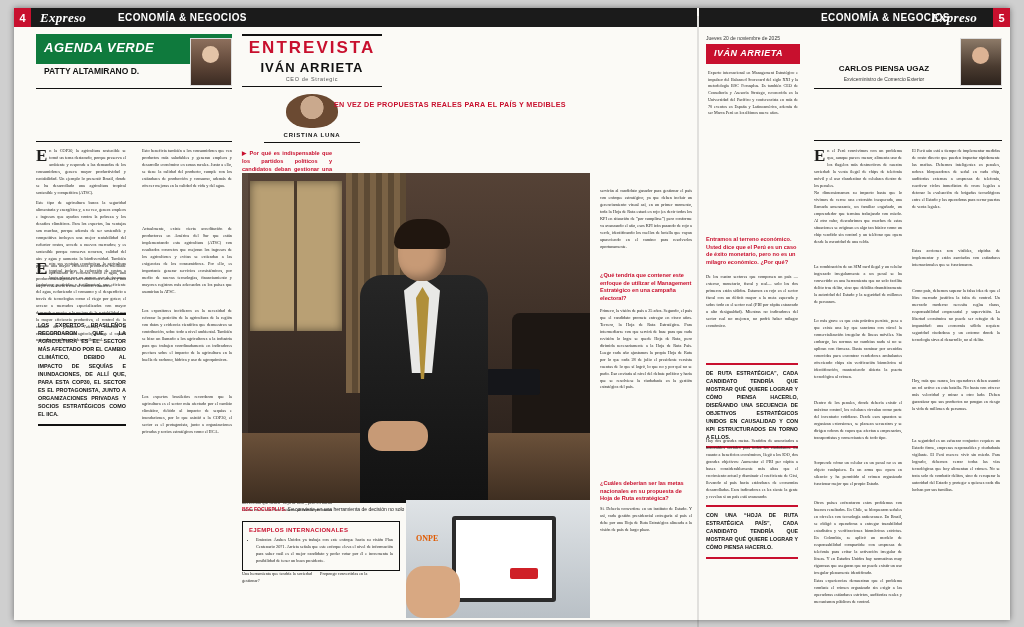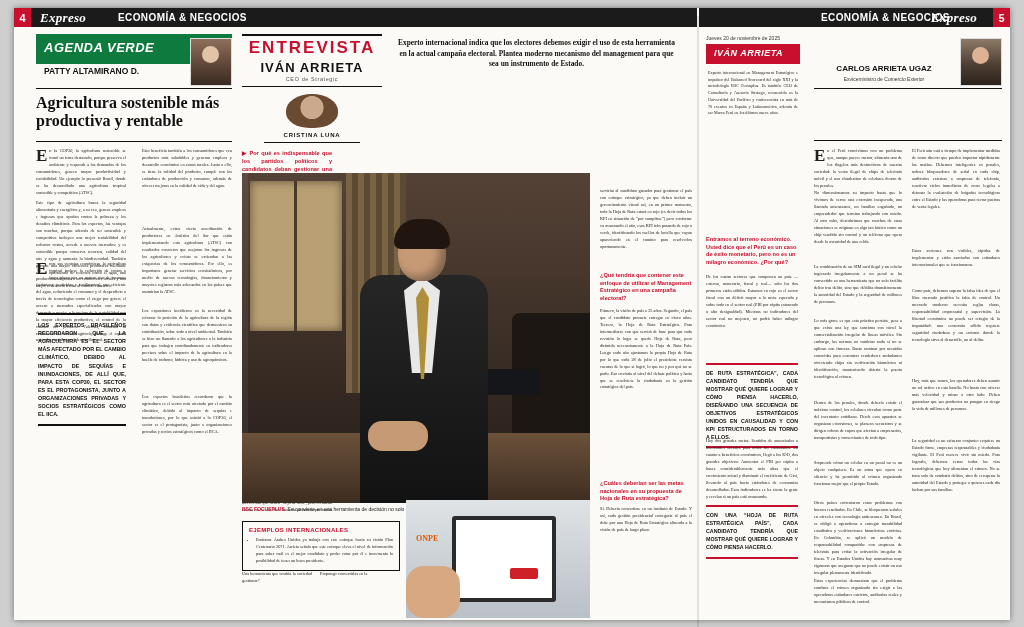--- a/index.html
+++ b/index.html
@@ -171,45 +171,44 @@
     </div>
     <div class="dateline">Jueves 20 de noviembre de 2025</div>
     <div class="fold"></div>
 
     <div class="agenda-band">
       <div class="t">AGENDA VERDE</div>
     </div>
     <div class="agenda-photo"></div>
     <div class="agenda-sub">PATTY ALTAMIRANO D.</div>
     <div class="agenda-rule"></div>
-    <div class="l-head">Agricultura sostenible más productiva y rentable</div>
     <div class="l-rule2"></div>
 
     <div class="col-txt dropcap" style="left:22px;top:140px;width:90px;">En la COP30, la agricultura sostenible se tomó un tema destacado, porque preserva el ambiente y responde a las demandas de los consumidores, genera mayor productividad y rentabilidad. Un ejemplo lo presentó Brasil, donde se ha desarrollado una agricultura tropical sostenible y competitiva (ATSC).</div>
     <div class="col-txt" style="left:22px;top:192px;width:90px;">Este tipo de agricultura busca la seguridad alimentaria y energética y, a su vez, genera empleos e ingresos que ayudan contra la pobreza y los desafíos climáticos. Para los expertos, las ventajas son muchas, porque además de ser sostenible y competitiva incluyen una mejor rentabilidad del reductor costos, accede a nuevos mercados; y es sostenible porque conserva recursos, calidad del aire y agua y aumenta la biodiversidad. También permite una mayor eficiencia productiva mediante el uso optimizado de recursos como el agua, una producción adaptada a las condiciones locales y una mejor resiliencia frente al cambio climático.</div>
     <div class="col-txt dropcap" style="left:22px;top:253px;width:90px;">Entre sus ventajas económicas, la agricultura tropical incluye la reducción de costos a largo plazo por un menor uso de insumos (químicos, pesticidas y fertilizantes), uso eficiente del agua, reduciendo el consumo y el desperdicio a través de tecnologías como el riego por goteo; el acceso a mercados especializados con mayor demanda y precio, y la mejora de la rentabilidad por la mayor eficiencia productiva, el control de la calidad del producto. Además, fomenta la resiliencia del sistema agrícola, protege el capital natural y contribuye al desarrollo rural.</div>
     <div class="col-txt" style="left:128px;top:140px;width:90px;">Esto beneficia también a los consumidores que ven productos más saludables y generan empleos y desarrollo económico en zonas rurales. Junto a ello, se tiene la calidad del producto, cumple con los estándares de producción y consumo, además de ofrecer mejoras en la calidad de vida y del agua.</div>
     <div class="col-txt" style="left:128px;top:218px;width:90px;">Actualmente, existe cierta acreditación de productores en América del Sur que están implementando esta agricultura (ATSC) con resultados concretos que mejoran los ingresos de los agricultores y evitan se extiendan a las exigencias de los consumidores. Por ello, es importante generar servicios ecosistémicos, por medio de nuevas tecnologías, financiamiento y mayores registros más adecuados en los países que asumirían la ATSC.</div>
     <div class="col-txt" style="left:128px;top:300px;width:90px;">Los expositores incidieron en la necesidad de reforzar la posición de la agricultura de la región con datos y evidencia científica que demuestren su contribución, sobre todo a nivel ambiental. También se hizo un llamado a los agricultores a la industria para que trabajen coordinadamente en indicadores precisos sobre el impacto de la agricultura en la huella de carbono, hídrica y uso de agroquímicos.</div>
     <div class="col-txt" style="left:128px;top:386px;width:90px;">Los expertos brasileños recordaron que la agricultura es el sector más afectado por el cambio climático, debido al impacto de sequías e inundaciones, por lo que asistió a la COP30, el sector es el protagonista, junto a organizaciones privadas y socios estratégicos como el IICA.</div>
 
     <div class="quotebox">LOS EXPERTOS BRASILEÑOS RECORDARON QUE LA AGRICULTURA ES EL SECTOR MÁS AFECTADO POR EL CAMBIO CLIMÁTICO, DEBIDO AL IMPACTO DE SEQUÍAS E INUNDACIONES, DE ALLÍ QUE, PARA ESTA COP30, EL SECTOR ES EL PROTAGONISTA, JUNTO A ORGANIZACIONES PRIVADAS Y SOCIOS ESTRATÉGICOS COMO EL IICA.</div>
 
     <div class="ent-rule-top"></div>
     <div class="ent-kicker">ENTREVISTA</div>
     <div class="ent-name">IVÁN ARRIETA</div>
     <div class="ent-role">CEO de Strategic</div>
     <div class="ent-rule-bot"></div>
 
-    <div class="summary">Experto internacional indica que los electores debemos exigir el uso de esta herramienta en la actual campaña electoral. Plantea moderno mecanismo del management para que sea un instrumento de Estado.</div>
 
     <div class="author-photo"></div>
     <div class="author-name">CRISTINA LUNA</div>
     <div class="author-rule"></div>
 
+    <div class="overline">EN VEZ DE PROPUESTAS REALES PARA EL PAÍS Y MEDIBLES</div>
 
     <div class="q-red" style="left:228px;top:142px;width:90px;">▶ Por qué es indispensable que los partidos políticos y candidatos deban gestionar una organización o un país?</div>
     <div class="col-txt" style="left:228px;top:186px;width:90px;">Durante años, las organizaciones hacían talleres de planeamiento estratégico en diciembre y luego pasaban todo el año gestionando sin tomar en cuenta lo planeado. Esos eventos no alcanzaban para optimizar resultados: faltaba el puente entre el plan y la ejecución.</div>
     <div class="q-red" style="left:228px;top:252px;width:90px;">¿Y es así en dónde entra el Balanced Scorecard?</div>
     <div class="col-txt" style="left:228px;top:272px;width:90px;">El Balanced Scorecard (BSC) nació en la década de 1990, gracias a los geniales estadounidenses Robert Kaplan y David Norton. Ayuda a traducir la estrategia organizacional en objetivos operativos medibles, equilibrando indicadores financieros y no financieros para mejorar el desempeño general de una entidad lucrativa o no lucrativa. Su punto fuerte es cerrar la brecha entre el plan estratégico y la gestión diaria.</div>
     <div class="q-red" style="left:228px;top:370px;width:90px;">Usted empezó a trabajar con esta metodología en el año 2000. ¿Qué fue escuchándolo con el correr de los años?</div>
     <div class="col-txt" style="left:228px;top:400px;width:90px;">Descubrí que había que gestionar los tres relatos: del Management Estratégico, que promueve el BSC Focusplus: Arquitectura, Planeamiento y Gestión Estratégica.</div>
     <div class="q-red" style="left:228px;top:448px;width:90px;">Sostiene que el enfoque BSC Focusplus también sirve para un país. ¿Cómo se traduce eso en la política peruana?</div>
     <div class="col-txt" style="left:228px;top:478px;width:90px;height:26px;overflow:hidden;">Vamos de los candidatos presidenciales que estarán conociendo para las elecciones generales de 2026 merecerían que tienen “hoja de ruta”, pero en buena cuenta no lo son. Son listas de promesas por tomas o, peor aún, “caramelos políticos” que no suman ni resuelven como pensar hacerlos viables. Con una “Hoja de Ruta estratégica país”, cada candidato tendría que mostrar qué quiere lograr y cómo piensa hacerlo, diseñando una secuencia de objetivos estratégicos unidos en causalidad y con KPI estructurados en torno a ellos. Ejercita la premisa para comparar la solidez de las diferentes propuestas y, tras realizado esperados que pensar, en lugar de seguir solo comparando eslóganes de campaña.</div>
 
@@ -262,21 +261,21 @@
     <div class="pullbox">DE RUTA ESTRATÉGICA”, CADA CANDIDATO TENDRÍA QUE MOSTRAR QUÉ QUIERE LOGRAR Y CÓMO PIENSA HACERLO, DISEÑANDO UNA SECUENCIA DE OBJETIVOS ESTRATÉGICOS UNIDOS EN CAUSALIDAD Y CON KPI ESTRUCTURADOS EN TORNO A ELLOS.</div>
     <div class="r-col" style="left:692px;top:430px;width:92px;">Hay dos grandes metas. Sentidos de anunciarlos a honorables sociales para todos los ciudadanos. En cuanto a beneficios económicos, llegó a los IOO, dos grandes objetivos: Aumentar el PBI per cápita a bases considerablemente más altas que el crecimiento actual y disminuir el coeficiente de Gini, llevando al país hacia estándares de economías desarrolladas. Esos indicadores es les siente la gente y revelan si un país está avanzando.</div>
     <div class="pullbox2">CON UNA “HOJA DE RUTA ESTRATÉGICA PAÍS”, CADA CANDIDATO TENDRÍA QUE MOSTRAR QUÉ QUIERE LOGRAR Y CÓMO PIENSA HACERLO.</div>
 
     <div class="bio-band">
       <span>IVÁN ARRIETA</span>
     </div>
     <div class="bio-list">Experto internacional en Management Estratégico e impulsor del Balanced Scorecard del siglo XXI y la metodología BSC Focusplus. Es también CEO de Consultoría y Asesoría Stratego, reconocida en la Universidad del Pacífico y conferencista en más de 70 eventos en España y Latinoamérica, además de ser Marca Perú en los últimos nueve años.</div>
 
     <div class="cable-photo"></div>
-    <div class="cable-author">CARLOS ARRIETA UGAZ</div>
+    <div class="cable-author">CARLOS PIENSA UGAZ</div>
     <div class="cable-role">Exviceministro de Comercio Exterior</div>
     <div class="cable-rule"></div>
     <div class="cable-rule2"></div>
 
     <div class="r-col dropcap" style="left:800px;top:140px;width:88px;">En el Perú convivimos con un problema que, aunque parece menor, alimenta uno de los flagelos más destructivos de nuestra sociedad: la venta ilegal de chips de telefonía móvil y el uso clandestino de celulares dentro de los penales.</div>
     <div class="r-col" style="left:800px;top:182px;width:88px;">No dimensionamos su impacto hasta que lo vivimos de cerca: una extorsión inesperada, una llamada amenazante, un familiar engañado, un emprendedor que termina trabajando con miedo. Al otro cabo, descubrimos que muchos de estas situaciones se originan en algo tan básico como un chip vendido sin control y un teléfono que opera desde la oscuridad de una celda.</div>
     <div class="r-col" style="left:800px;top:256px;width:88px;">La combinación de un SIM card ilegal y un celular ingresado irregularmente a un penal se ha convertido en una herramienta que no solo facilita delito tras delito, sino que debilita dramáticamente la autoridad del Estado y la seguridad de millones de peruanos.</div>
     <div class="r-col" style="left:800px;top:310px;width:88px;">Lo más grave es que esta práctica persiste, pese a que existe una ley que sanciona con cárcel la comercialización irregular de líneas móviles. Sin embargo, las normas no cambian nada si no se aplican con firmeza. Basta caminar por avenidas conocidas para encontrar vendedores ambulantes ofreciendo chips sin verificación biométrica ni identificación, manteniendo abierta la puerta tecnológica al crimen.</div>
     <div class="r-col" style="left:800px;top:392px;width:88px;">Dentro de los penales, donde debería existir el máximo control, los celulares circulan como parte del inventario cotidiano. Desde esos aparatos se organizan extorsiones, se planean secuestros y se dirigen cobros de cupos que afectan a empresarios, transportistas y comerciantes de todo tipo.</div>
     <div class="r-col" style="left:800px;top:452px;width:88px;">Sorprende cómo un celular en un penal no es un objeto cualquiera. Es un arma que opera en silencio y ha permitido al crimen organizado funcionar mejor que el propio Estado.</div>

